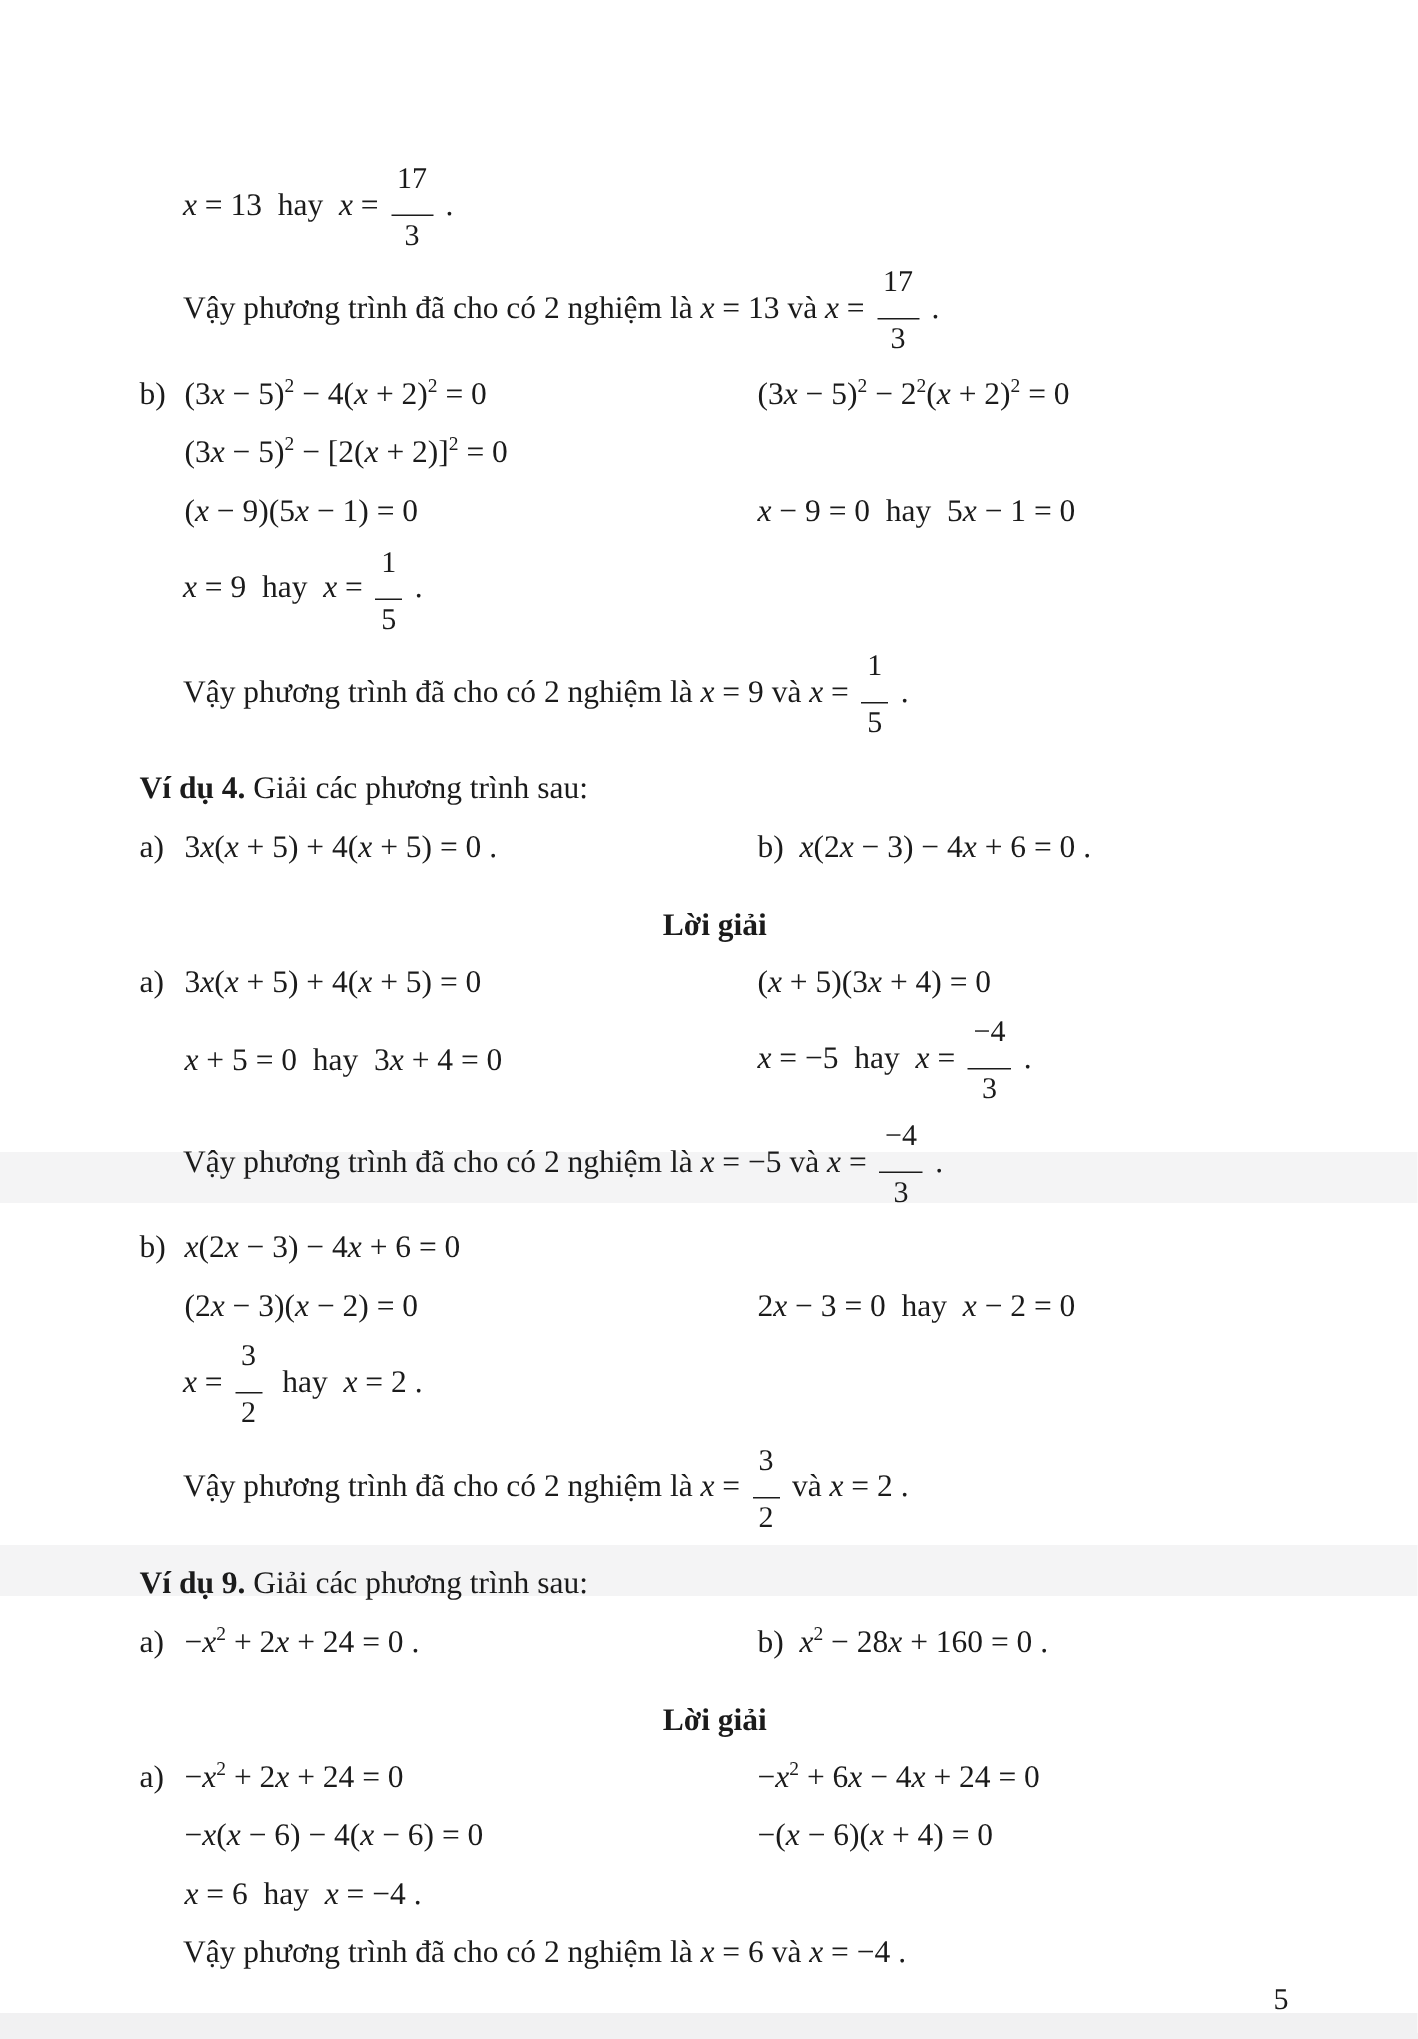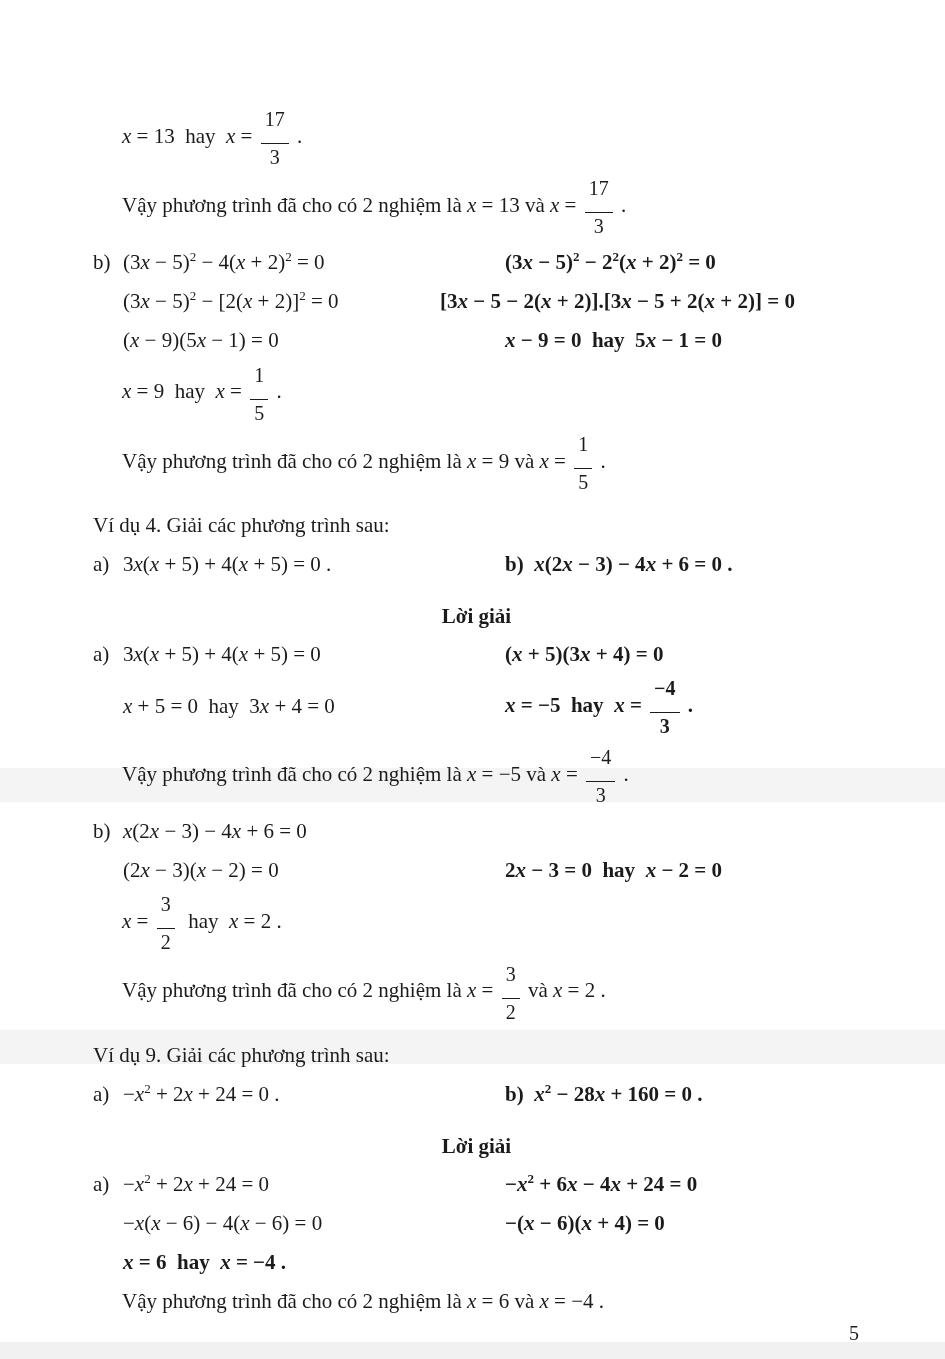--- a/index.html
+++ b/index.html
@@ -16,24 +16,24 @@
     position:absolute; inset:0; z-index:1; box-sizing:border-box;
     padding:100px 85px 0 93px;
     border-radius:21px;
   }
   .line { position:relative; font-size:21px; line-height:30px; margin-top:9px; }
   .line.tall { line-height:60px; margin-top:6px; }
   .flow { margin-left:29px; white-space:pre; }
   .row { display:flex; align-items:center; padding-left:30px; }
   .row .cl { flex:none; width:382px; white-space:pre; }
   .row.wide .cl { width:317px; }
-  .row .cr { flex:none; white-space:pre;font-weight:bold; }
+  .row .cr { flex:none; white-space:pre; }
   .lbl { position:absolute; left:0; top:50%; transform:translateY(-50%); white-space:pre; }
   .heading { margin-top:16px; margin-left:0; white-space:pre; }
-  .heading b { font-weight:normal; }
+  .heading b { font-weight:bold; }
   .center { text-align:center; font-weight:bold; margin-top:23px; line-height:28px; }
   .fr { display:inline-block; vertical-align:middle; text-align:center;
         font-size:20px; line-height:24px; margin:0 3px; }
   .fr .n { display:block; border-bottom:1.4px solid currentColor; padding:0 4px 12px; }
   .fr .d { display:block; padding-top:1px; }
   sup.sp { font-size:13px; line-height:0; }
   i.v { font-style:italic; }
   .pagenum { position:absolute; right:86px; bottom:14px; z-index:1; font-size:20px; }
 </style>
 </head>
@@ -46,21 +46,20 @@
 <main class="page" id="doc">
     <div class="line flow tall"><i class="v">x</i> = 13  hay  <i class="v">x</i> = <span class="fr"><span class="n">17</span><span class="d">3</span></span> .</div>
     <div class="line flow tall">Vậy phương trình đã cho có 2 nghiệm là <i class="v">x</i> = 13 và <i class="v">x</i> = <span class="fr"><span class="n">17</span><span class="d">3</span></span> .</div>
     <div class="line row">
       <span class="lbl">b)</span>
       <span class="cl">(3<i class="v">x</i> − 5)<sup class="sp">2</sup> − 4(<i class="v">x</i> + 2)<sup class="sp">2</sup> = 0</span>
       <span class="cr">(3<i class="v">x</i> − 5)<sup class="sp">2</sup> − 2<sup class="sp">2</sup>(<i class="v">x</i> + 2)<sup class="sp">2</sup> = 0</span>
     </div>
     <div class="line row wide">
       <span class="cl">(3<i class="v">x</i> − 5)<sup class="sp">2</sup> − [2(<i class="v">x</i> + 2)]<sup class="sp">2</sup> = 0</span>
-      <span class="cr">[3<i class="v">x</i> − 5 − 2(<i class="v">x</i> + 2)].[3<i class="v">x</i> − 5 + 2(<i class="v">x</i> + 2)] = 0</span>
     </div>
     <div class="line row">
       <span class="cl">(<i class="v">x</i> − 9)(5<i class="v">x</i> − 1) = 0</span>
       <span class="cr"><i class="v">x</i> − 9 = 0  hay  5<i class="v">x</i> − 1 = 0</span>
     </div>
     <div class="line flow tall"><i class="v">x</i> = 9  hay  <i class="v">x</i> = <span class="fr"><span class="n">1</span><span class="d">5</span></span> .</div>
     <div class="line flow tall">Vậy phương trình đã cho có 2 nghiệm là <i class="v">x</i> = 9 và <i class="v">x</i> = <span class="fr"><span class="n">1</span><span class="d">5</span></span> .</div>
     <div class="line heading"><b>Ví dụ 4.</b><span> Giải các phương trình sau:</span></div>
     <div class="line row">
       <span class="lbl">a)</span>

